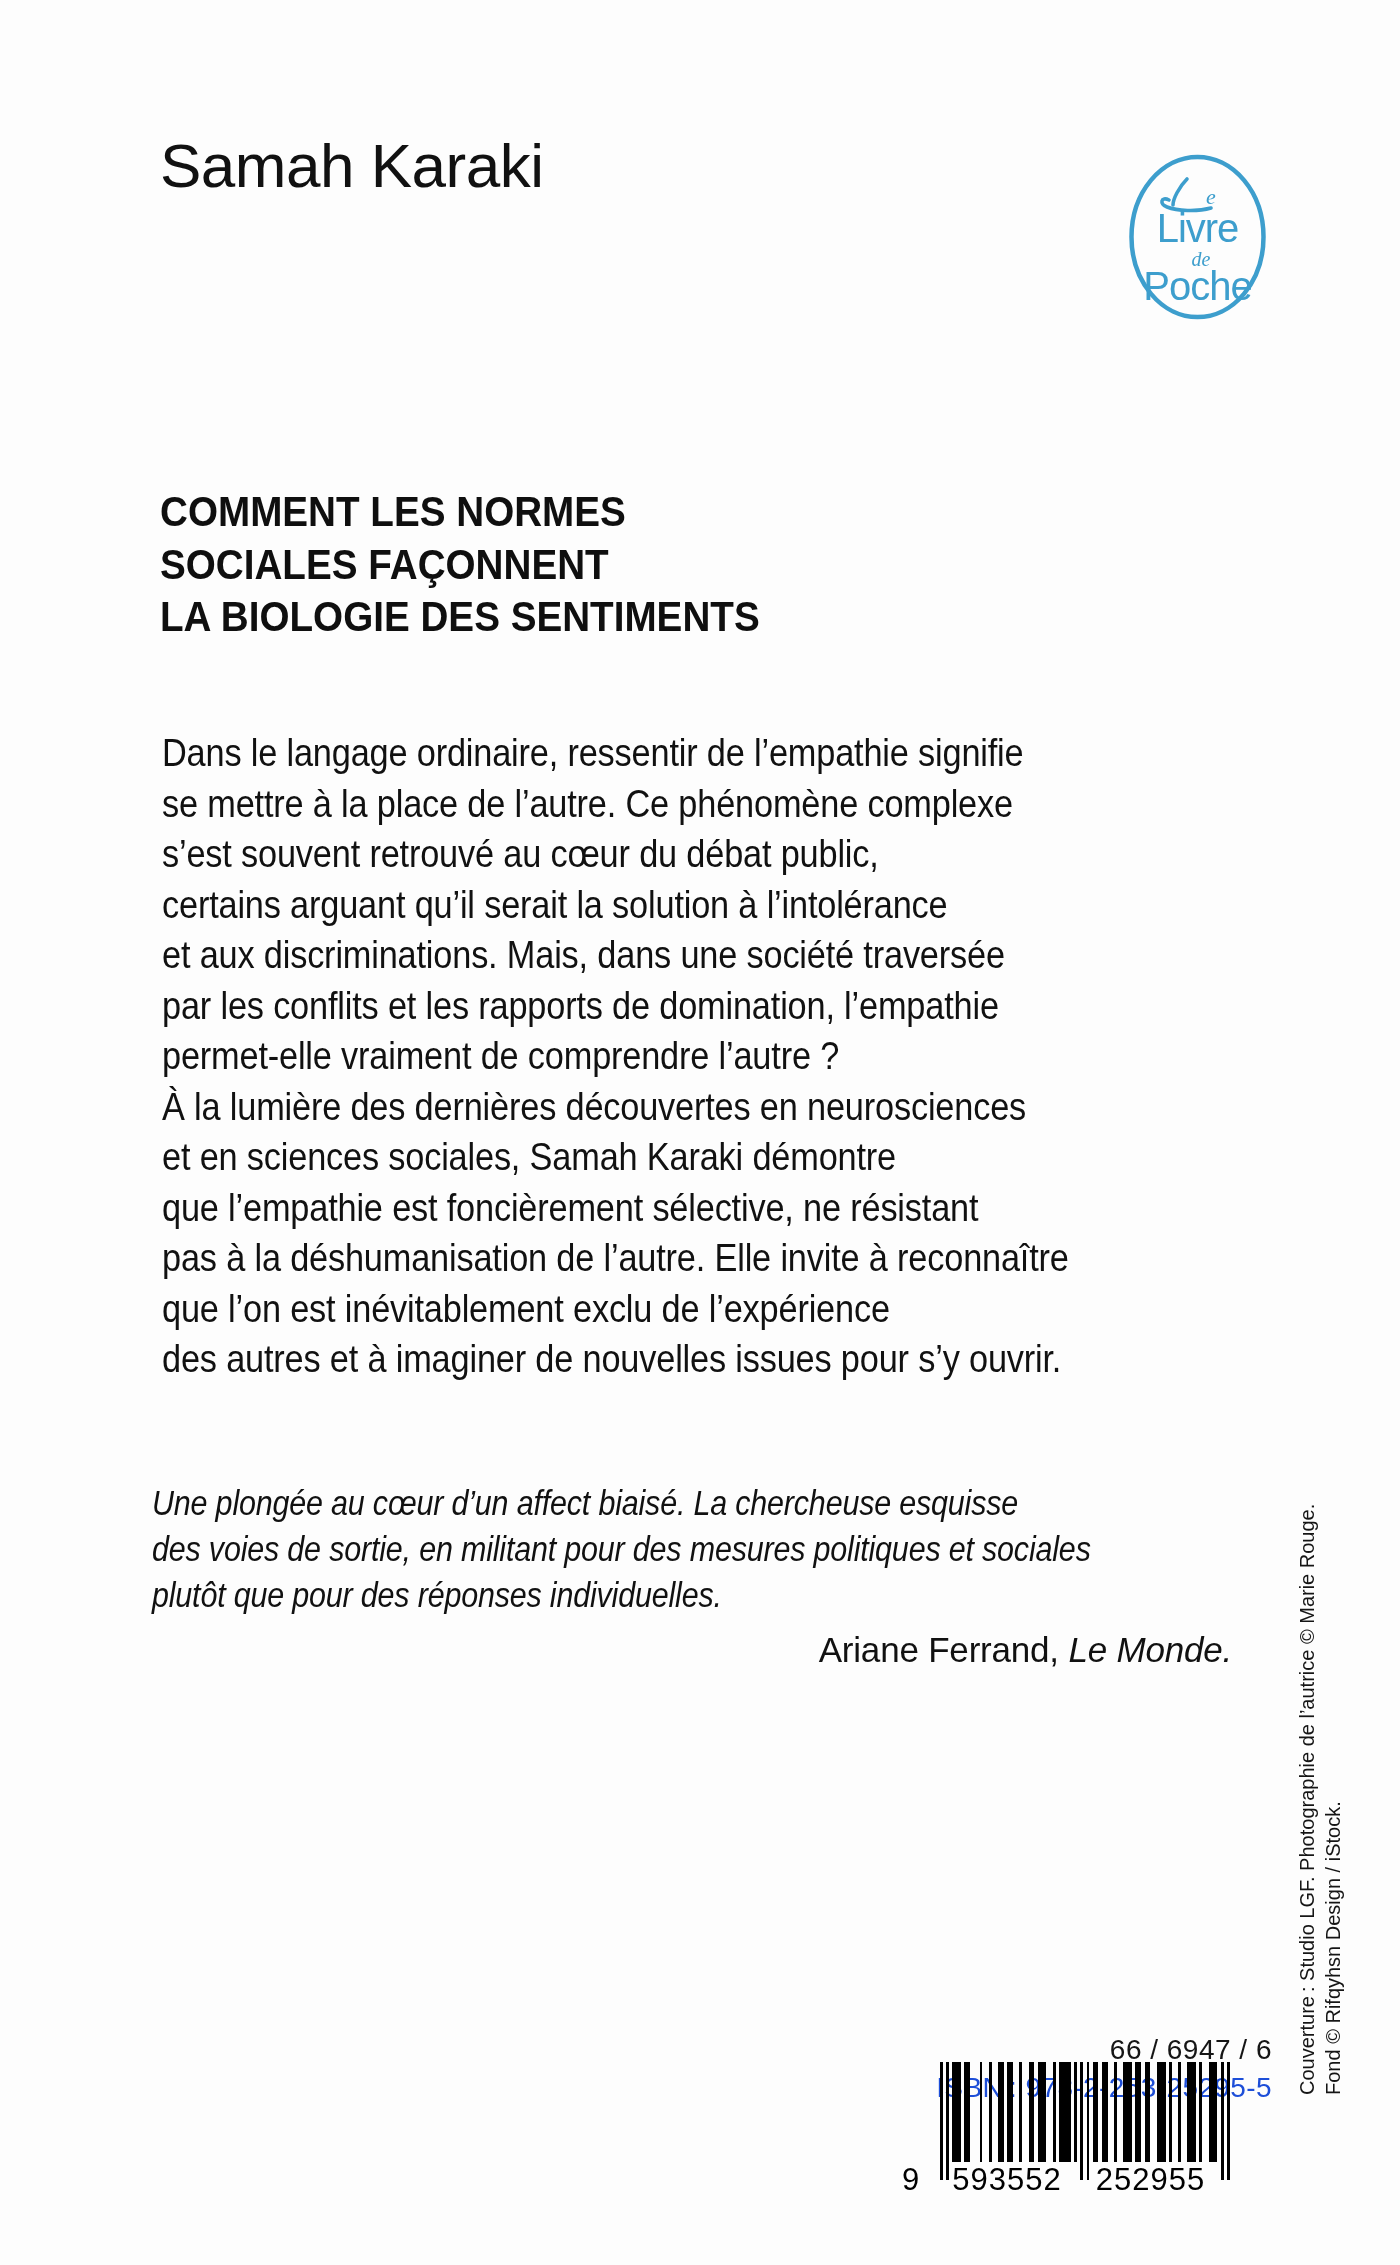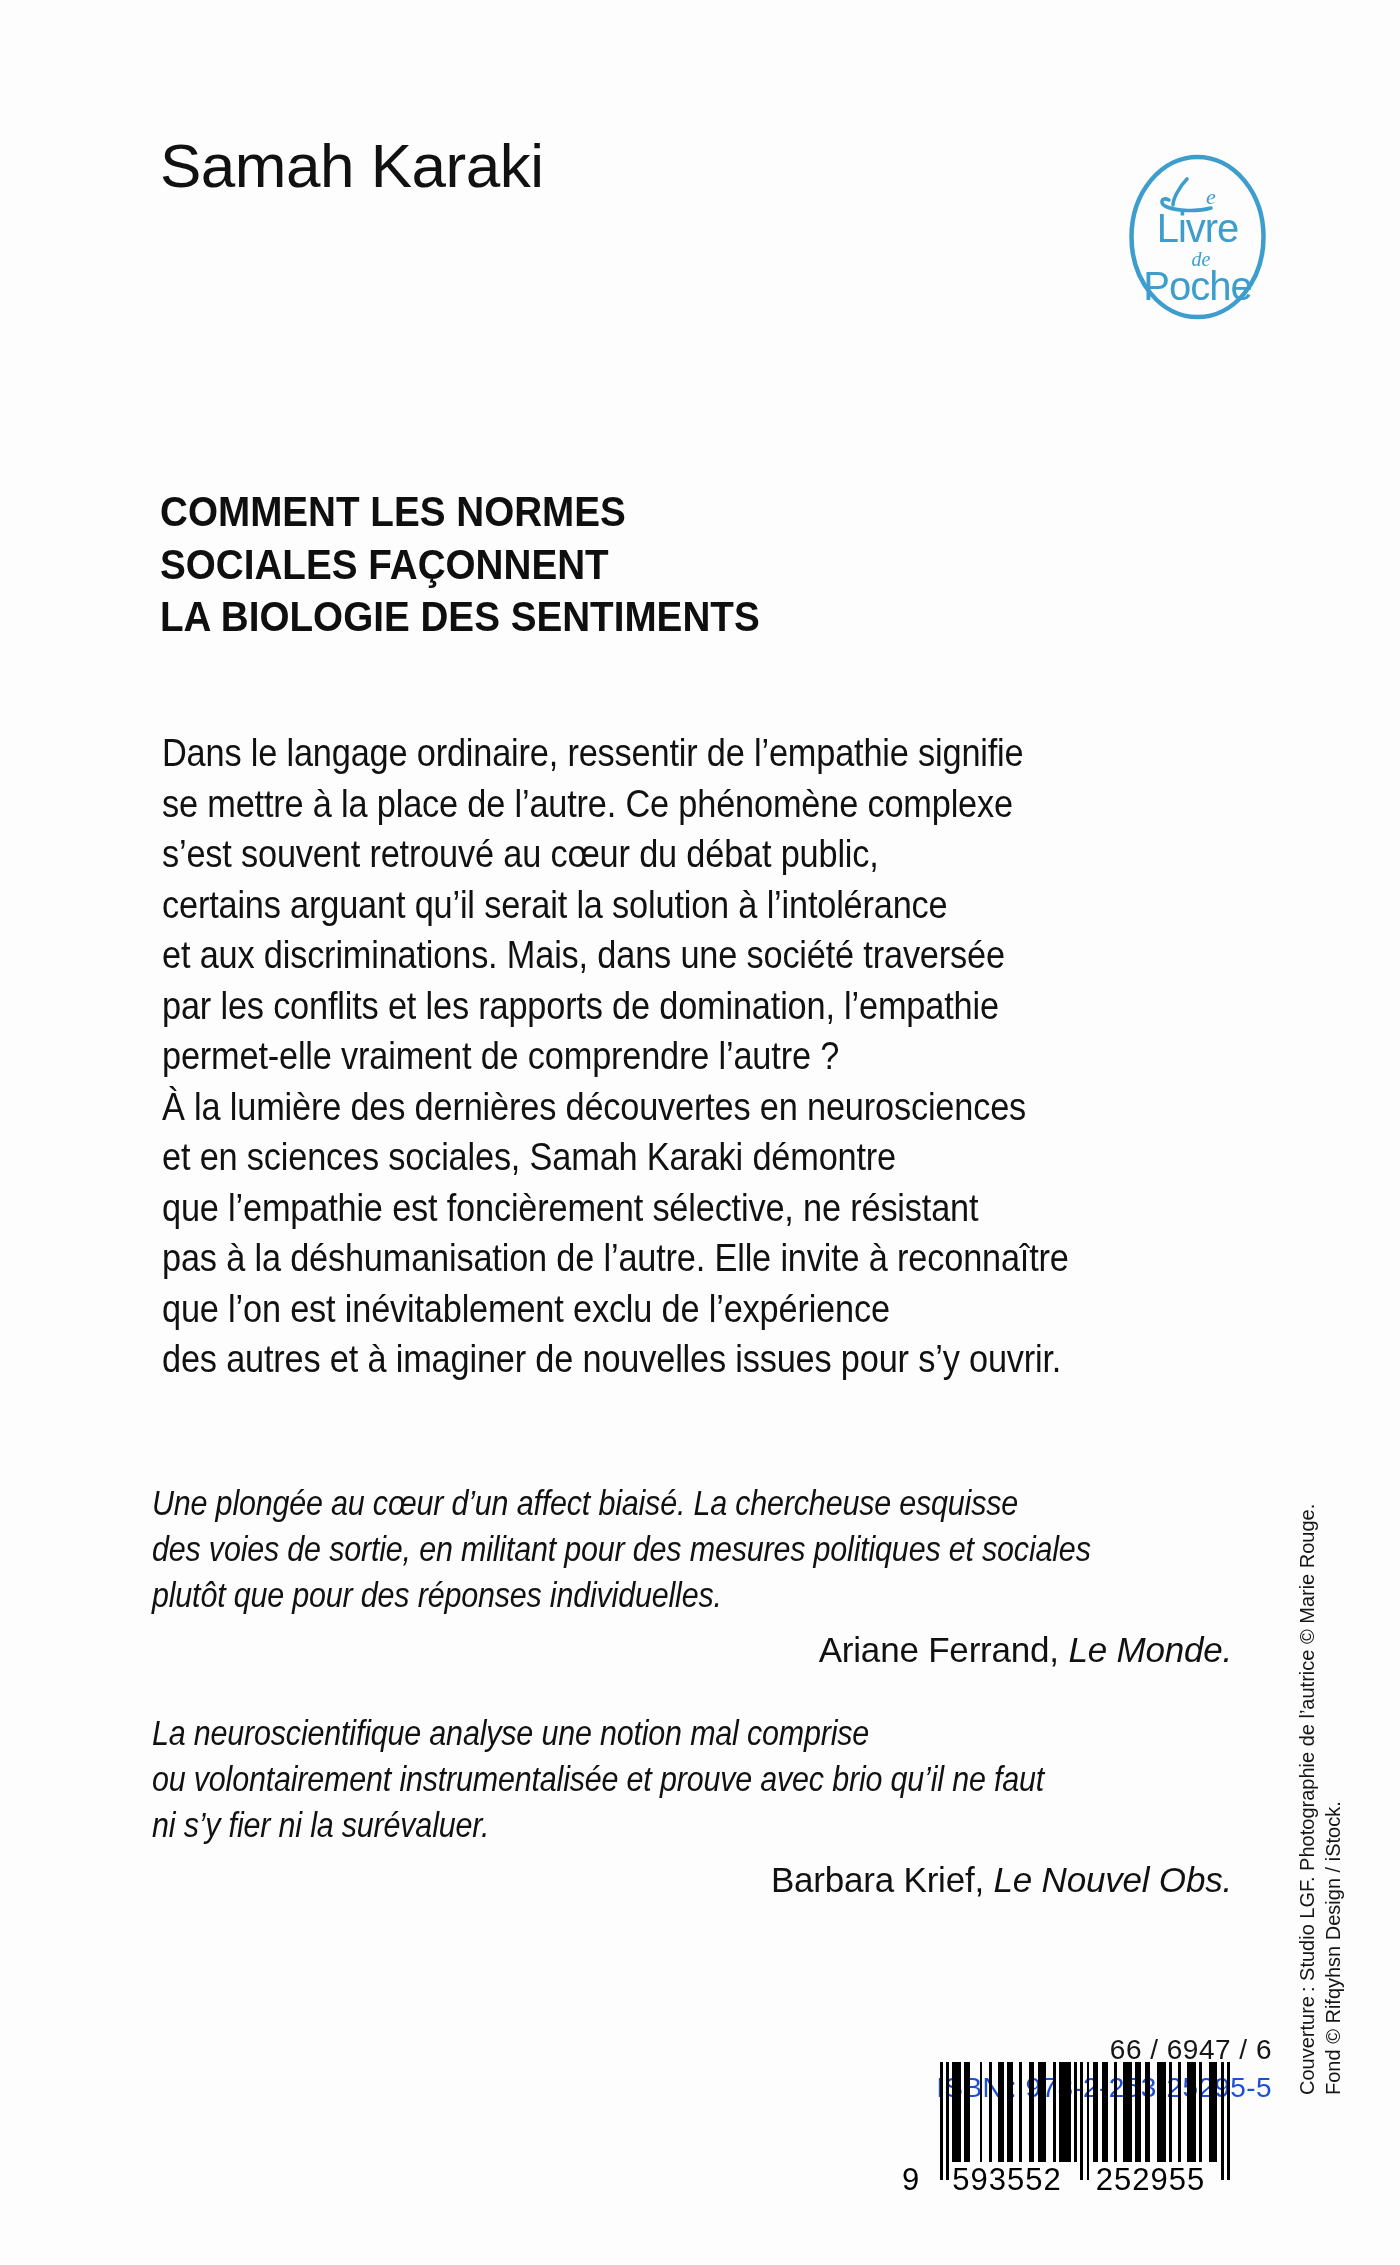--- a/index.html
+++ b/index.html
@@ -257,29 +257,20 @@
   <div class="quote q1">
     <p>Une plongée au cœur d’un affect biaisé. La chercheuse esquisse</p>
     <p>des voies de sortie, en militant pour des mesures politiques et sociales</p>
     <p>plutôt que pour des réponses individuelles.</p>
     <div class="credit">
       <span>Ariane Ferrand,</span>
       <span class="outlet">Le Monde.</span>
     </div>
   </div>
 
-  <div class="quote q2">
-    <p>La neuroscientifique analyse une notion mal comprise</p>
-    <p>ou volontairement instrumentalisée et prouve avec brio qu’il ne faut</p>
-    <p>ni s’y fier ni la surévaluer.</p>
-    <div class="credit">
-      <span>Barbara Krief,</span>
-      <span class="outlet">Le Nouvel Obs.</span>
-    </div>
-  </div>
 
   <div class="vertical-credits">
     <div class="vline l1">Couverture : Studio LGF. Photographie de l’autrice © Marie Rouge.</div>
     <div class="vline l2">Fond © Rifqyhsn Design / iStock.</div>
   </div>
 
   <div class="isbn-block">
     <div class="isbn-code">66 / 6947 / 6</div>
     <div class="isbn-num">ISBN : 978-2-253-25295-5</div>
   </div>

